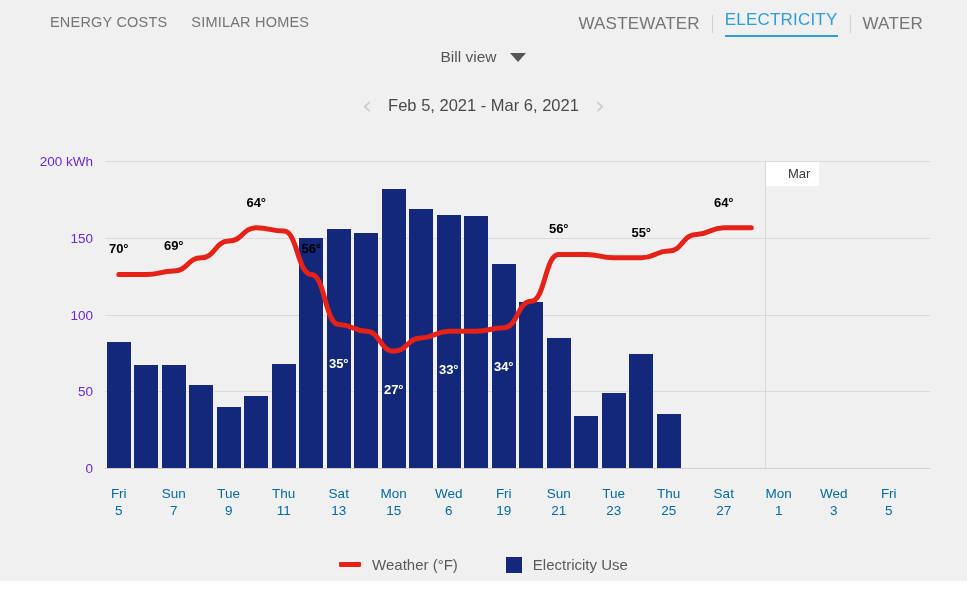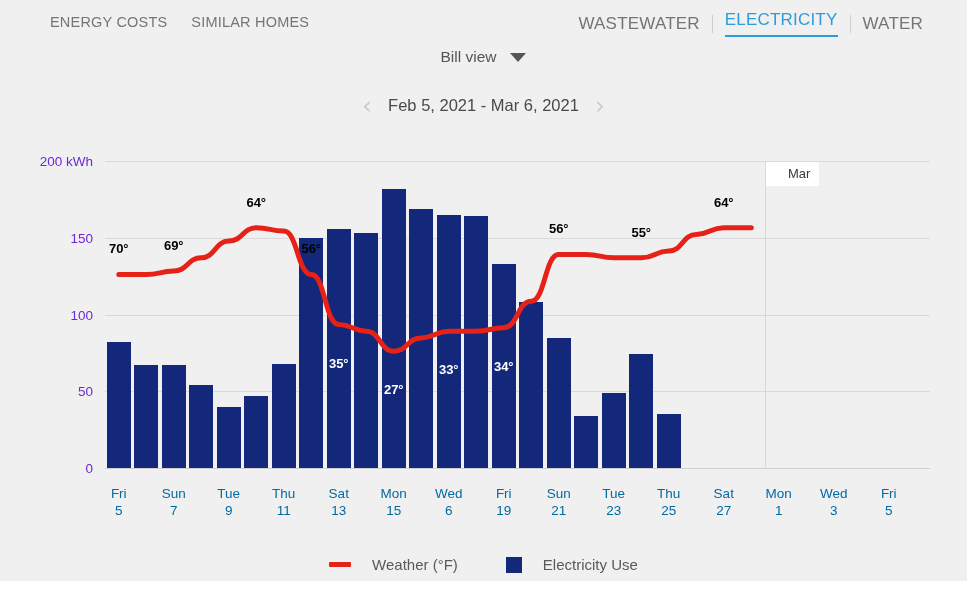--- a/index.html
+++ b/index.html
@@ -246,21 +246,21 @@
     left: 0; right: 0;
     top: 556px;
     display: flex;
     justify-content: center;
     align-items: center;
     gap: 48px;
   }
   .legend-item {
     display: flex;
     align-items: center;
-    gap: 21px;
+    gap: 11px;
     cursor: pointer;
   }
   .legend-item .ltext {
     font-size: 15px;
     color: #5a5a5a;
   }
   .swatch-line {
     width: 22px;
     height: 5px;
     border-radius: 1px;

